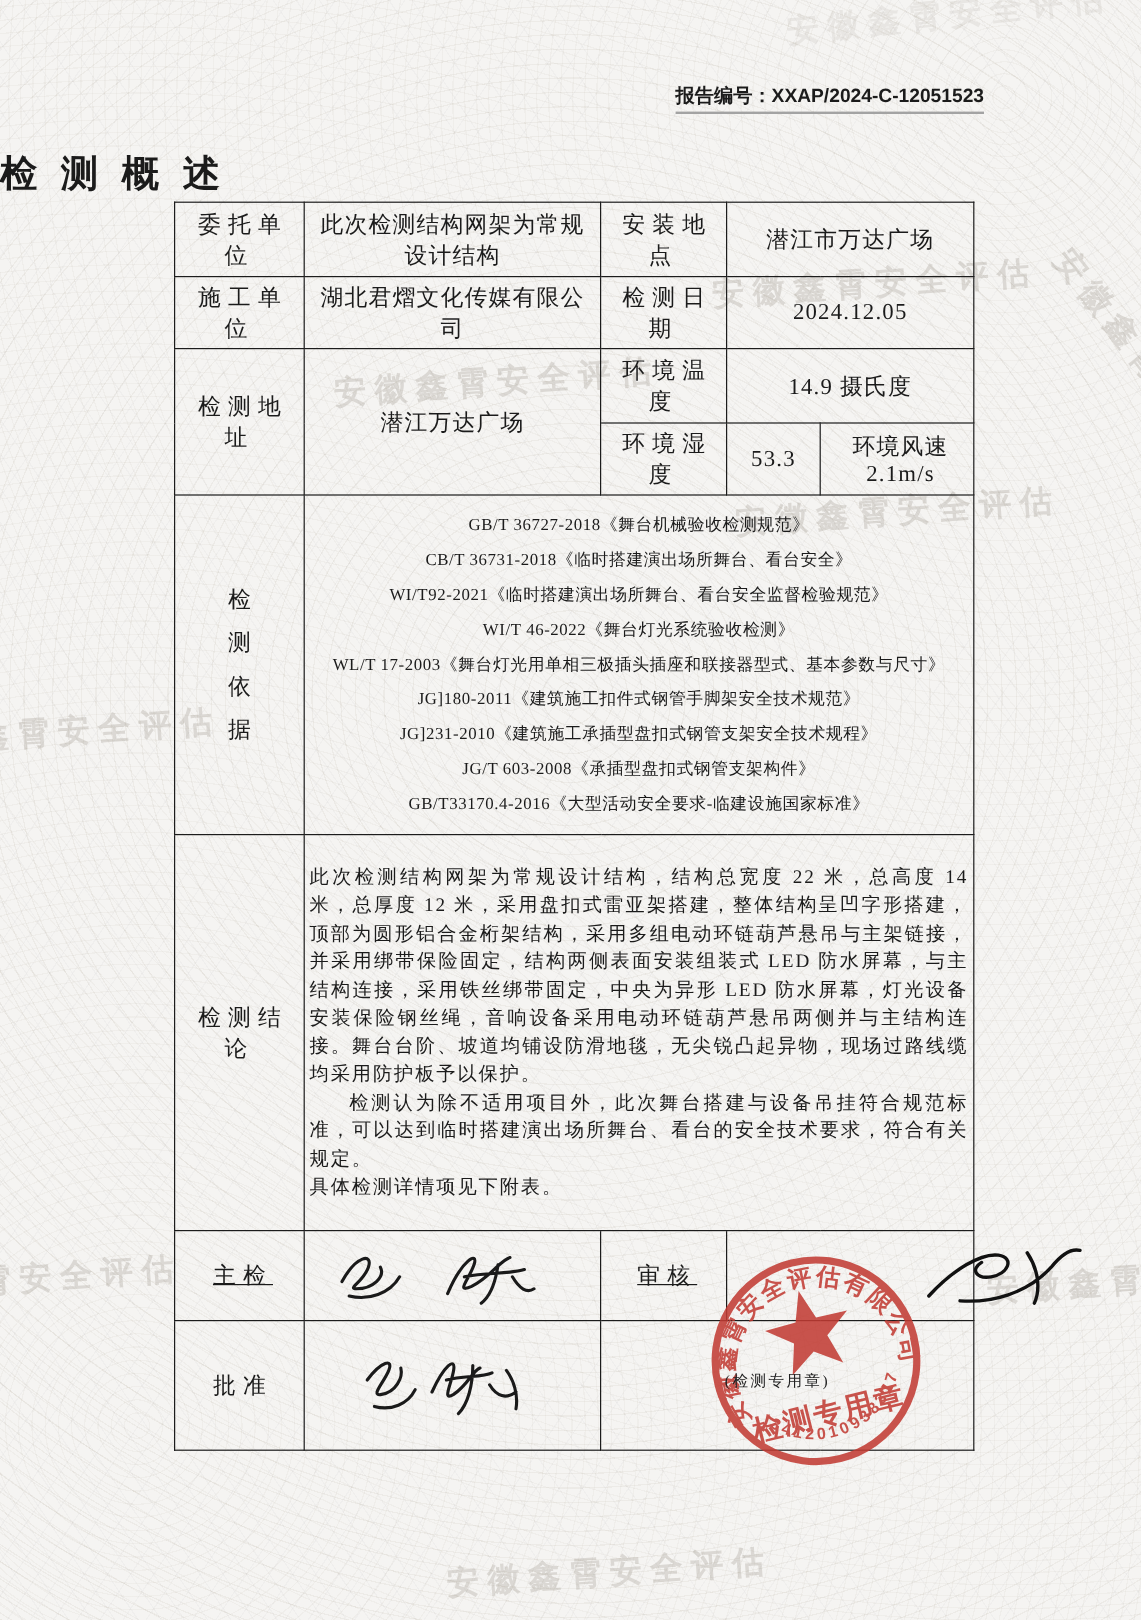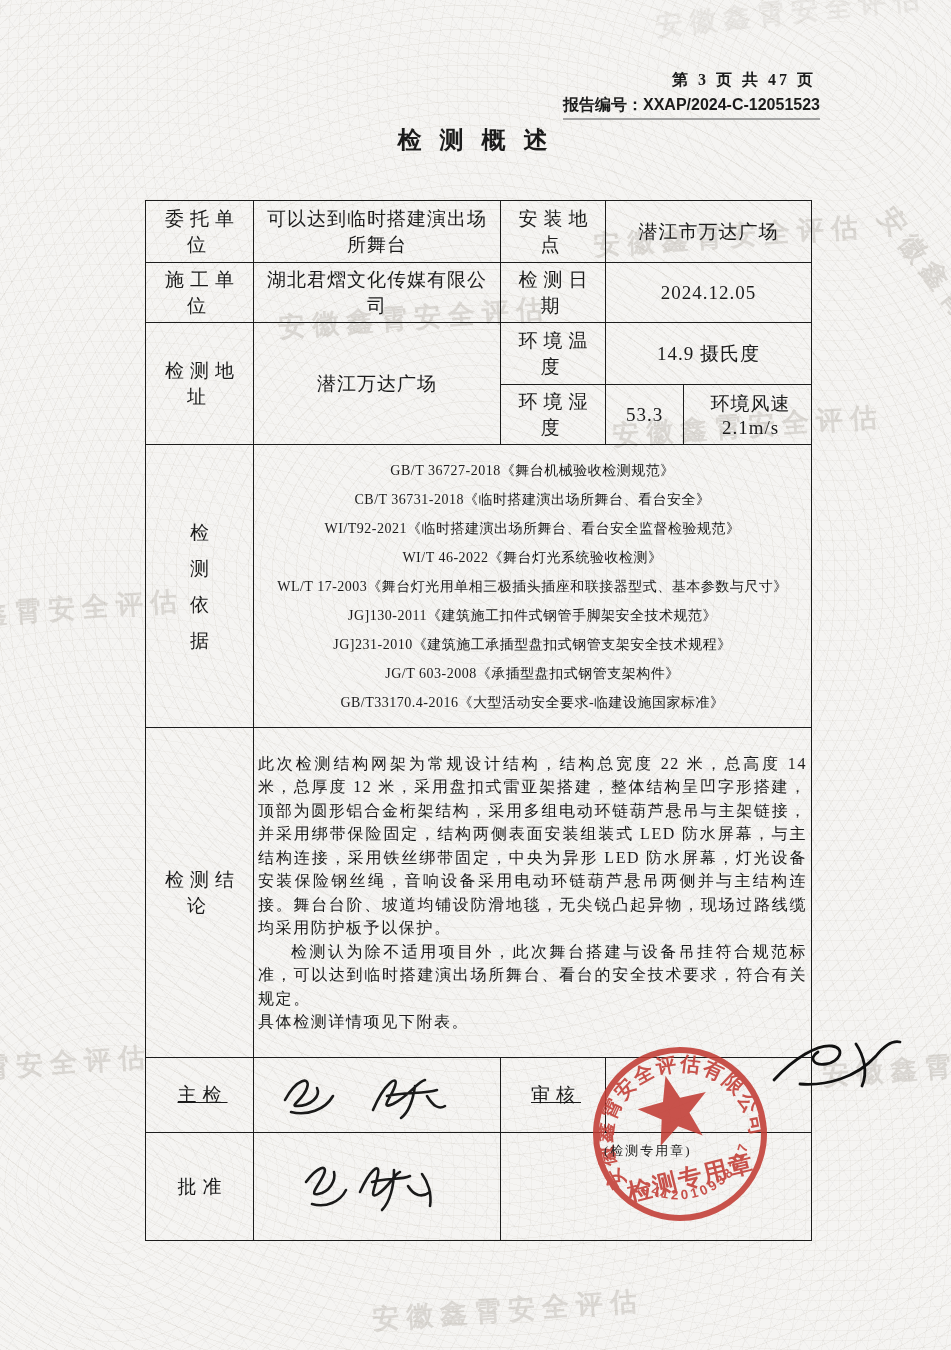--- a/index.html
+++ b/index.html
@@ -18,26 +18,26 @@
   .wm{
     position:absolute;white-space:nowrap;font-weight:bold;
     color:rgba(158,152,142,0.30);letter-spacing:7px;font-size:27px;
     pointer-events:none;user-select:none;
   }
   .hdr{position:absolute;right:131px;top:70px;text-align:right;}
   .page-info{font-size:16px;font-weight:bold;letter-spacing:3px;margin-bottom:4px;padding-right:4px;}
   .report-line{font-size:16px;font-weight:bold;border-bottom:2px solid #a3a3a3;padding-bottom:2px;}
   .report-no{font-family:"Liberation Sans","DejaVu Sans",sans-serif;font-weight:bold;}
   .doc-title{
-    position:absolute;left:0;top:124px;width:951px;text-align:center;
-    font-size:24px;font-weight:bold;letter-spacing:6px;
+    position:absolute;left:0;top:124px;width:951px;
+    font-size:31px;font-weight:bold;letter-spacing:6px;
   }
   table.main{
     position:absolute;left:145px;top:168px;width:666px;
-    border-collapse:collapse;table-layout:fixed;background:transparent;margin-top:32px;
+    border-collapse:collapse;table-layout:fixed;background:transparent;
   }
   table.main td{
     border:1.6px solid #1c1c1c;vertical-align:middle;text-align:center;
     font-size:19px;padding:2px 4px;overflow:visible;
   }
   td.lbl{letter-spacing:6px;text-indent:6px;}
   td.val{letter-spacing:1px;}
   td.basis-content{text-align:left;padding:8px 4px 8px 14px;letter-spacing:0.5px;}
   .basis-line{line-height:29px;font-size:14px;}
   .vchar{line-height:1;margin:17px 0;font-size:19px;letter-spacing:0;}
@@ -60,38 +60,37 @@
 <div class="wm" style="left:593px;top:218px;transform:rotate(-4deg);">安徽鑫霄安全评估</div>
 <div class="wm" style="left:278px;top:300px;transform:rotate(-4deg);">安徽鑫霄安全评估</div>
 <div class="wm" style="left:832px;top:300px;transform:rotate(52deg);">安徽鑫霄安全评估</div>
 <div class="wm" style="left:612px;top:408px;transform:rotate(-4deg);">安徽鑫霄安全评估</div>
 <div class="wm" style="left:-88px;top:592px;transform:rotate(-4deg);">安徽鑫霄安全评估</div>
 <div class="wm" style="left:-120px;top:1048px;transform:rotate(-4deg);">安徽鑫霄安全评估</div>
 <div class="wm" style="left:822px;top:1048px;transform:rotate(-4deg);">安徽鑫霄安全评估</div>
 <div class="wm" style="left:372px;top:1292px;transform:rotate(-4deg);">安徽鑫霄安全评估</div>
 
 <div class="hdr">
-  <div class="page-info">第 3 页 共 47 页</div>
   <div class="report-line"><span>报告编号：</span><span class="report-no">XXAP/2024-C-12051523</span></div>
 </div>
 
 <div class="doc-title">检 测 概 述</div>
 
 <table class="main">
   <colgroup>
     <col style="width:108px">
       <col style="width:247px">
       <col style="width:105px">
       <col style="width:78px">
       <col style="width:128px">
   </colgroup>
   <tbody>
       <tr style="height:62px;">
     <td class="lbl">委托单位</td>
-    <td class="val">可以达到临时搭建演出场所舞台</td>
+    <td class="val">此次检测结构网架为常规设计结构</td>
     <td class="lbl">安装地点</td>
     <td class="val" colspan="2">潜江市万达广场</td>
   </tr>
   <tr style="height:60px;">
     <td class="lbl">施工单位</td>
     <td class="val">湖北君熠文化传媒有限公司</td>
     <td class="lbl">检测日期</td>
     <td class="val" colspan="2">2024.12.05</td>
   </tr>
   <tr style="height:62px;">
@@ -111,21 +110,21 @@
           <div class="vchar">测</div>
           <div class="vchar">依</div>
           <div class="vchar">据</div>
         </td>
     <td class="basis-content" colspan="4">
           <div class="basis-line">GB/T 36727-2018《舞台机械验收检测规范》</div>
           <div class="basis-line">CB/T 36731-2018《临时搭建演出场所舞台、看台安全》</div>
           <div class="basis-line">WI/T92-2021《临时搭建演出场所舞台、看台安全监督检验规范》</div>
           <div class="basis-line">WI/T 46-2022《舞台灯光系统验收检测》</div>
           <div class="basis-line">WL/T 17-2003《舞台灯光用单相三极插头插座和联接器型式、基本参数与尺寸》</div>
-          <div class="basis-line">JG]130-2011《建筑施工扣件式钢管手脚架安全技术规范》</div>
+          <div class="basis-line">JG]180-2011《建筑施工扣件式钢管手脚架安全技术规范》</div>
           <div class="basis-line">JG]231-2010《建筑施工承插型盘扣式钢管支架安全技术规程》</div>
           <div class="basis-line">JG/T 603-2008《承插型盘扣式钢管支架构件》</div>
           <div class="basis-line">GB/T33170.4-2016《大型活动安全要求-临建设施国家标准》</div>
         </td>
   </tr>
   <tr style="height:330px;">
     <td class="lbl">检测结论</td>
     <td class="concl" colspan="4">
       <p>此次检测结构网架为常规设计结构，结构总宽度 22 米，总高度 14 米，总厚度 12 米，采用盘扣式雷亚架搭建，整体结构呈凹字形搭建，顶部为圆形铝合金桁架结构，采用多组电动环链葫芦悬吊与主架链接，并采用绑带保险固定，结构两侧表面安装组装式 LED 防水屏幕，与主结构连接，采用铁丝绑带固定，中央为异形 LED 防水屏幕，灯光设备安装保险钢丝绳，音响设备采用电动环链葫芦悬吊两侧并与主结构连接。舞台台阶、坡道均铺设防滑地毯，无尖锐凸起异物，现场过路线缆均采用防护板予以保护。</p>
       <p class="ind">检测认为除不适用项目外，此次舞台搭建与设备吊挂符合规范标准，可以达到临时搭建演出场所舞台、看台的安全技术要求，符合有关规定。</p>

